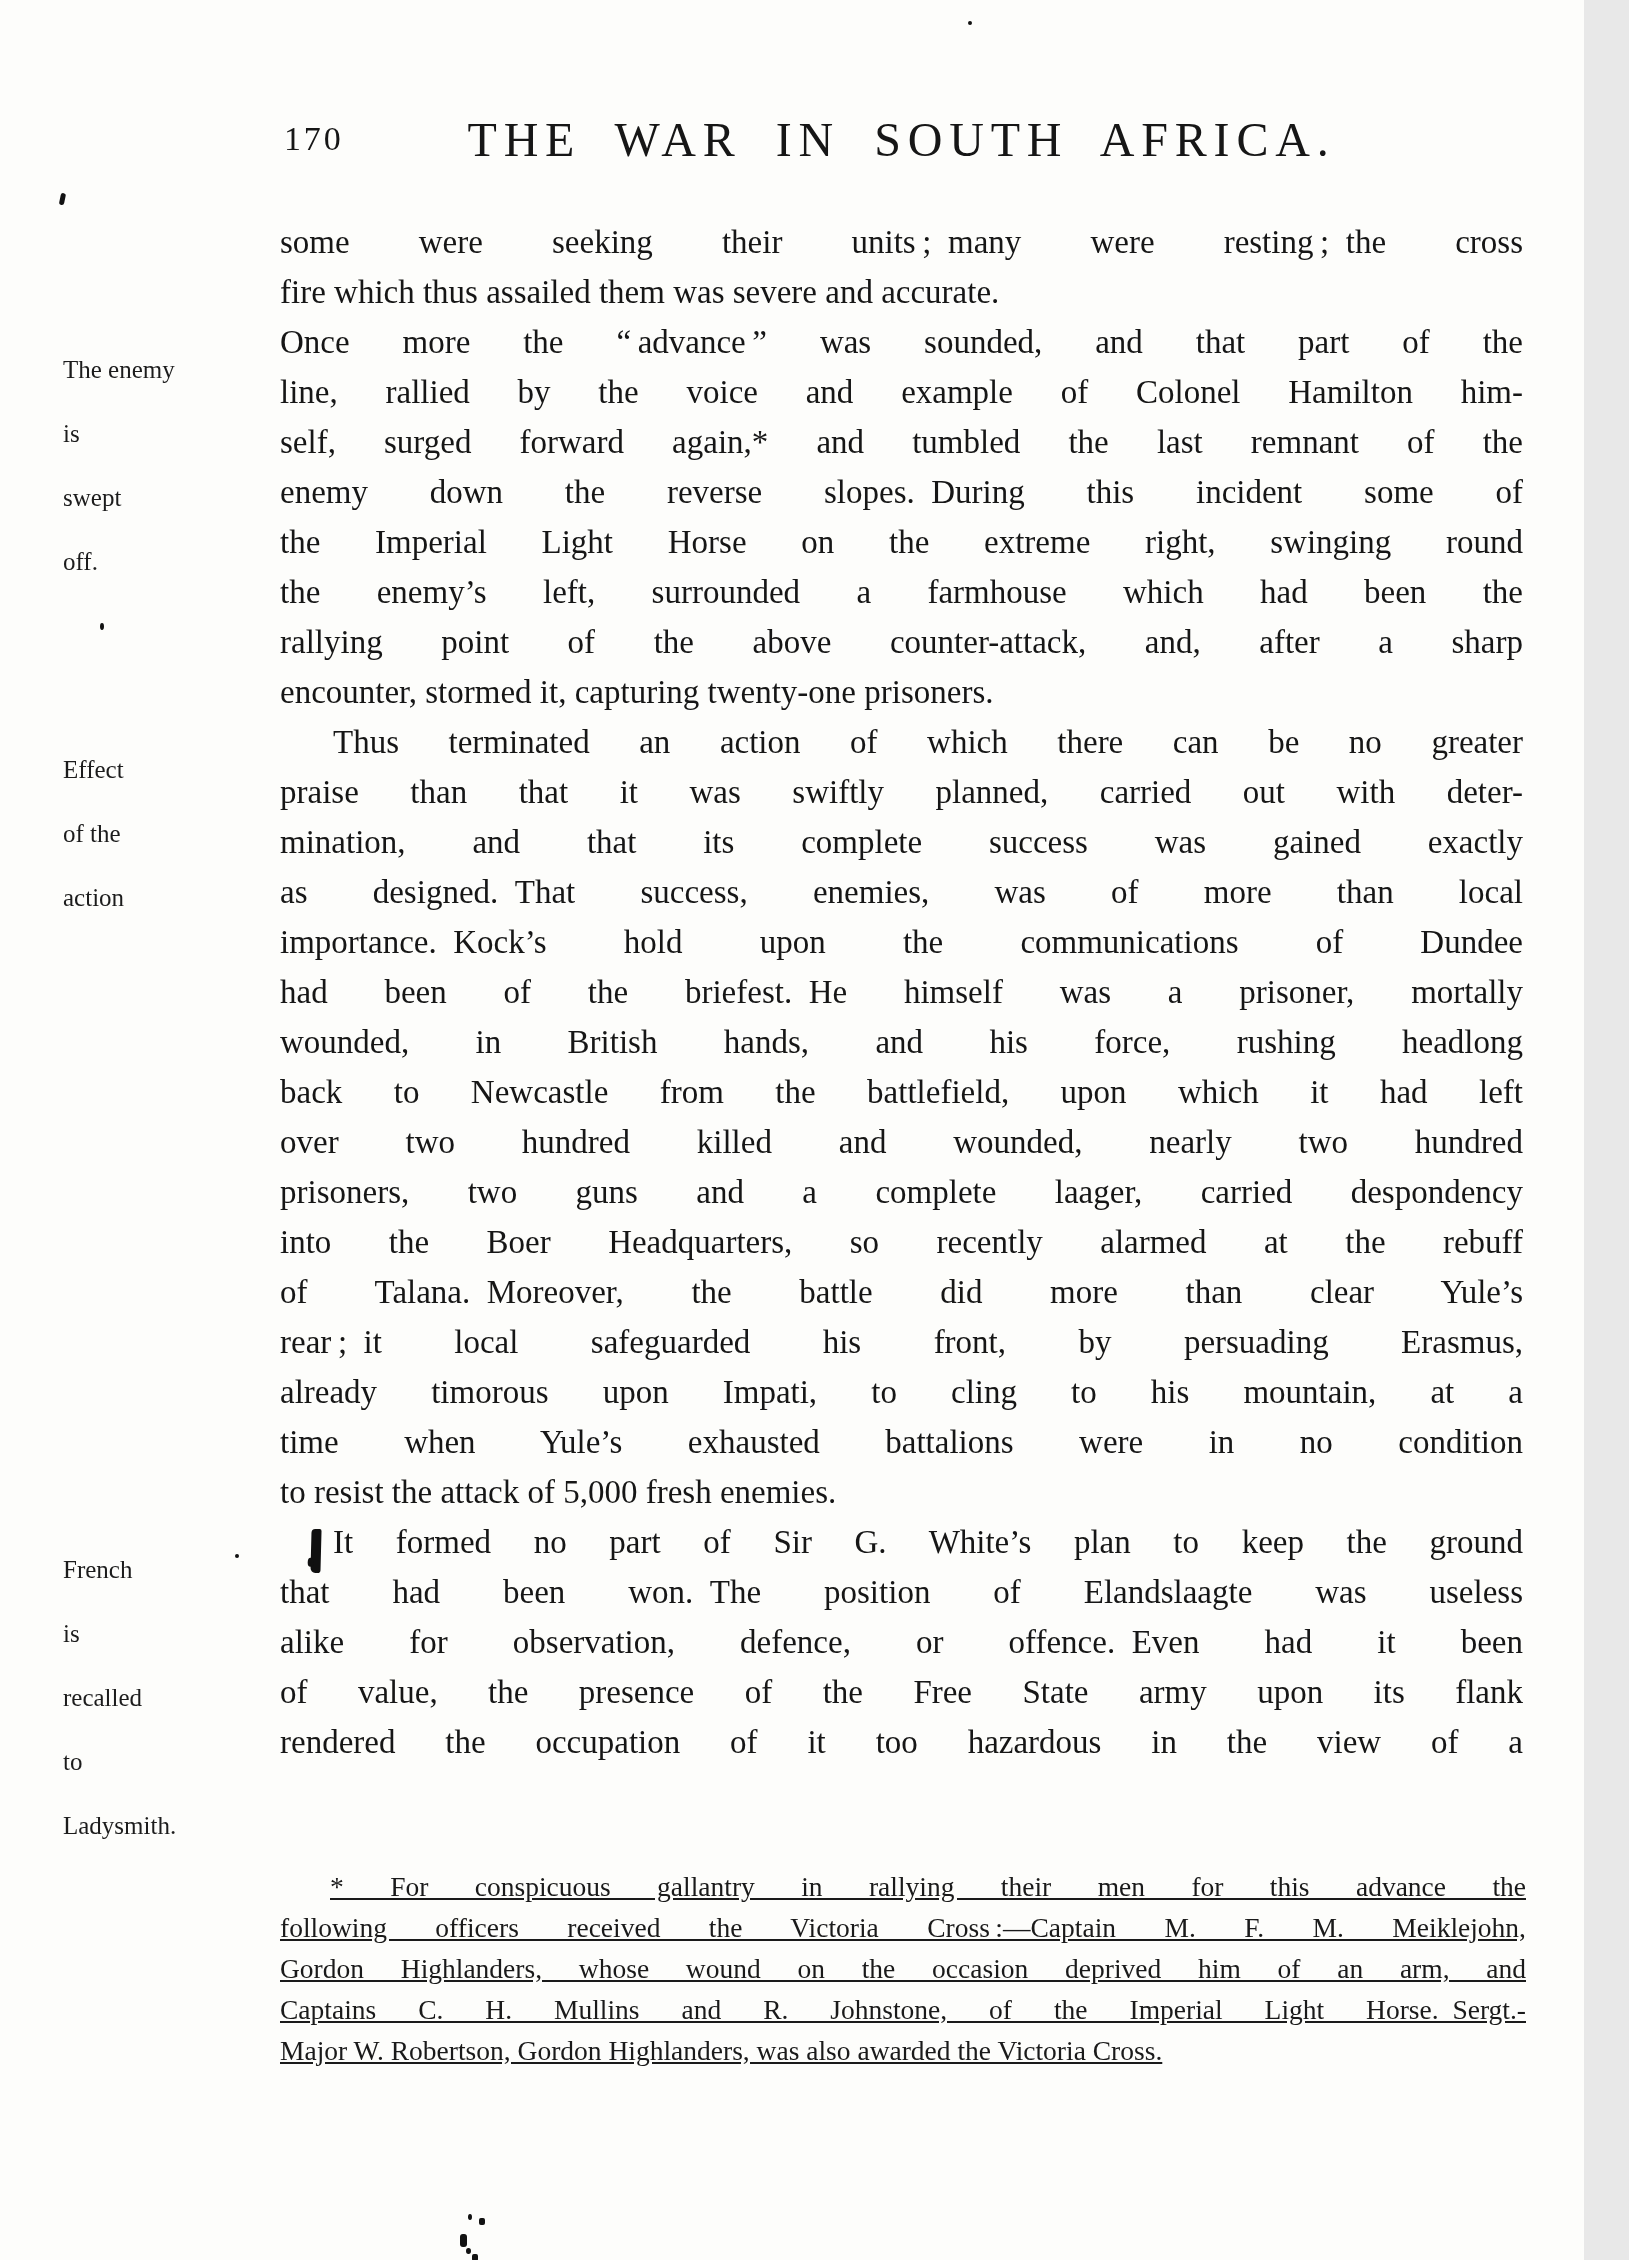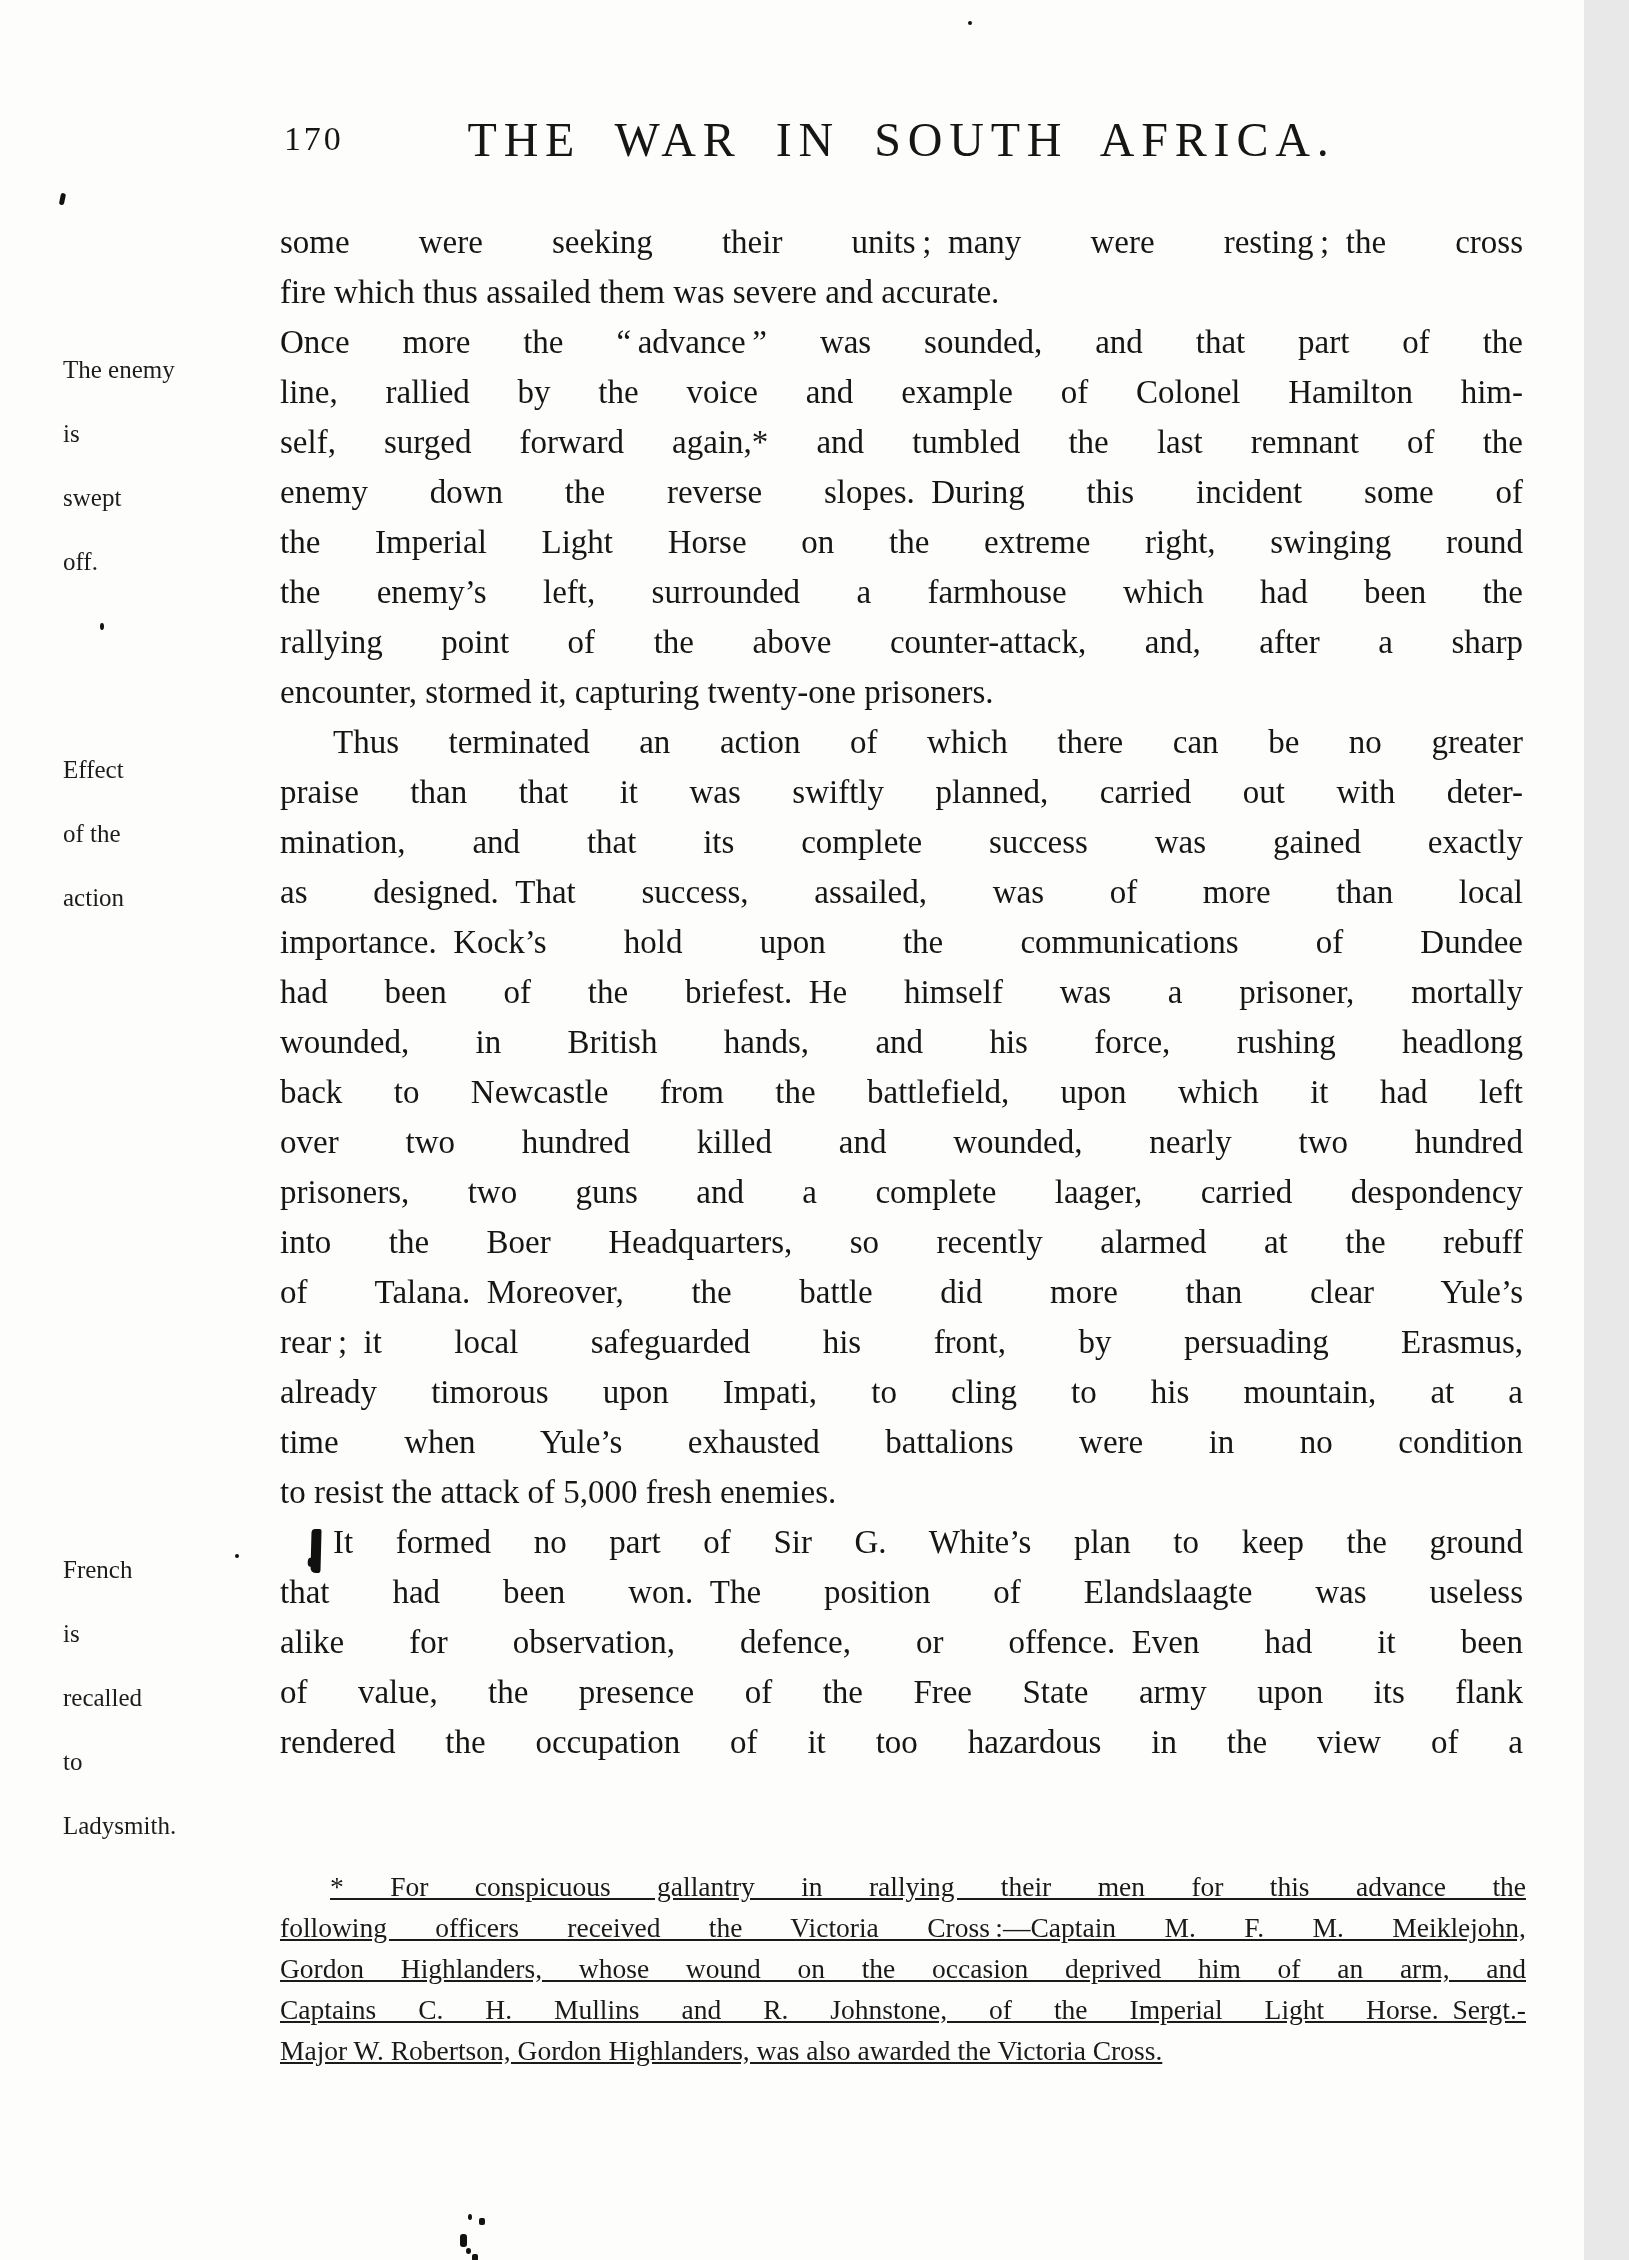--- a/index.html
+++ b/index.html
@@ -75,21 +75,21 @@
       <div class="para">
         <div class="margin-cell">
           <div class="note-line">Effect</div>
           <div class="note-line">of the</div>
           <div class="note-line">action</div>
         </div>
         <div class="text-cell">
           <div class="line ind">Thus terminated an action of which there can be no greater</div>
           <div class="line">praise than that it was swiftly planned, carried out with deter-</div>
           <div class="line">mination, and that its complete success was gained exactly</div>
-          <div class="line">as designed. That success, assailed, was of more than local</div>
+          <div class="line">as designed. That success, enemies, was of more than local</div>
           <div class="line">importance. Kock’s hold upon the communications of Dundee</div>
           <div class="line">had been of the briefest. He himself was a prisoner, mortally</div>
           <div class="line">wounded, in British hands, and his force, rushing headlong</div>
           <div class="line">back to Newcastle from the battlefield, upon which it had left</div>
           <div class="line">over two hundred killed and wounded, nearly two hundred</div>
           <div class="line">prisoners, two guns and a complete laager, carried despondency</div>
           <div class="line">into the Boer Headquarters, so recently alarmed at the rebuff</div>
           <div class="line">of Talana. Moreover, the battle did more than clear Yule’s</div>
           <div class="line">rear ; it local safeguarded his front, by persuading Erasmus,</div>
           <div class="line">already timorous upon Impati, to cling to his mountain, at a</div>

